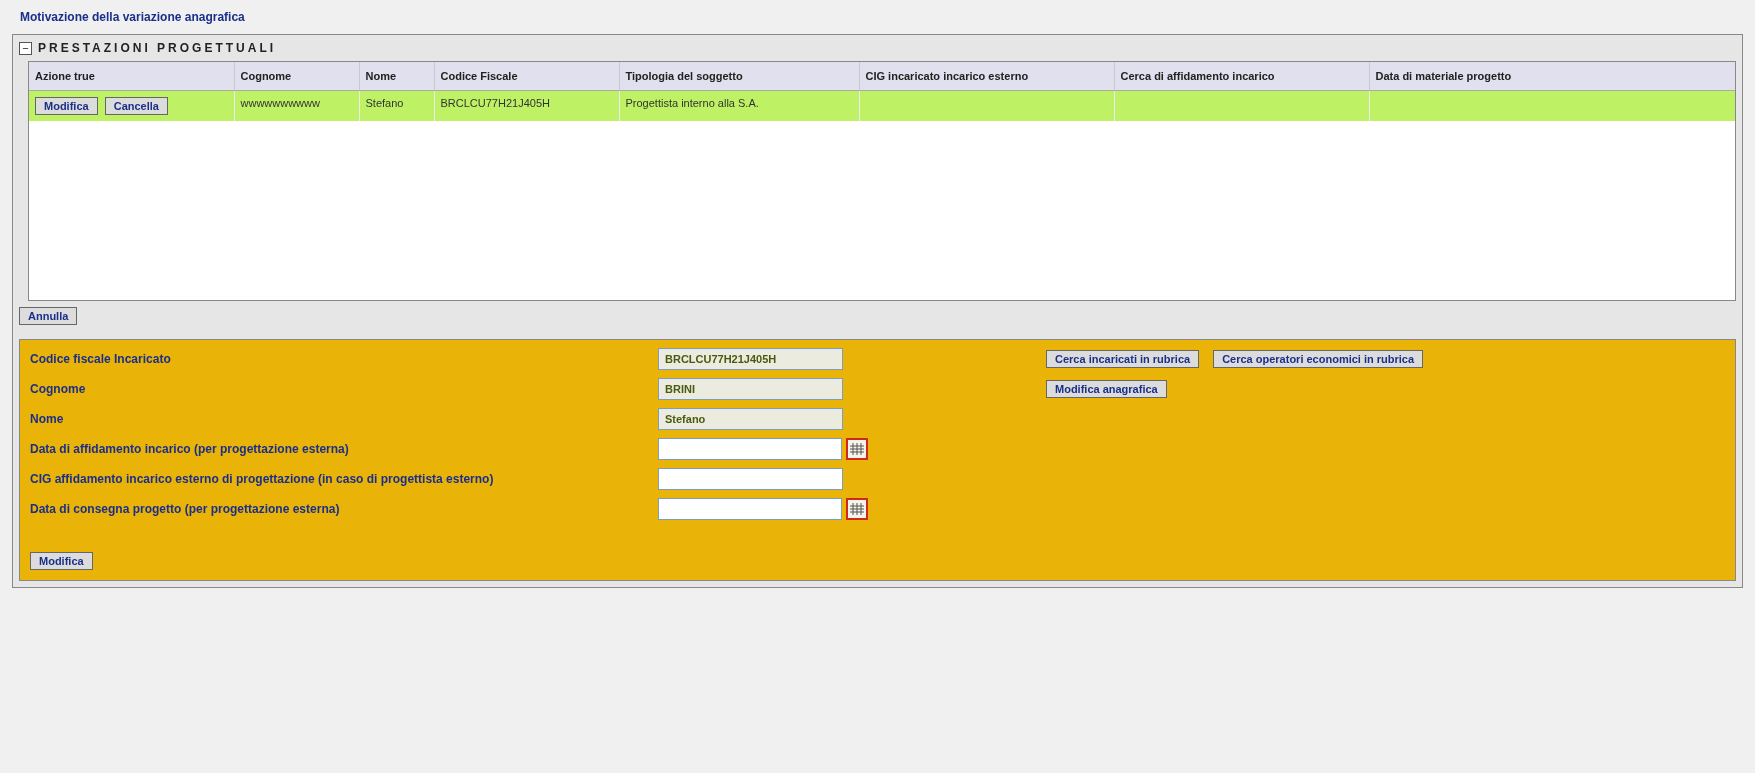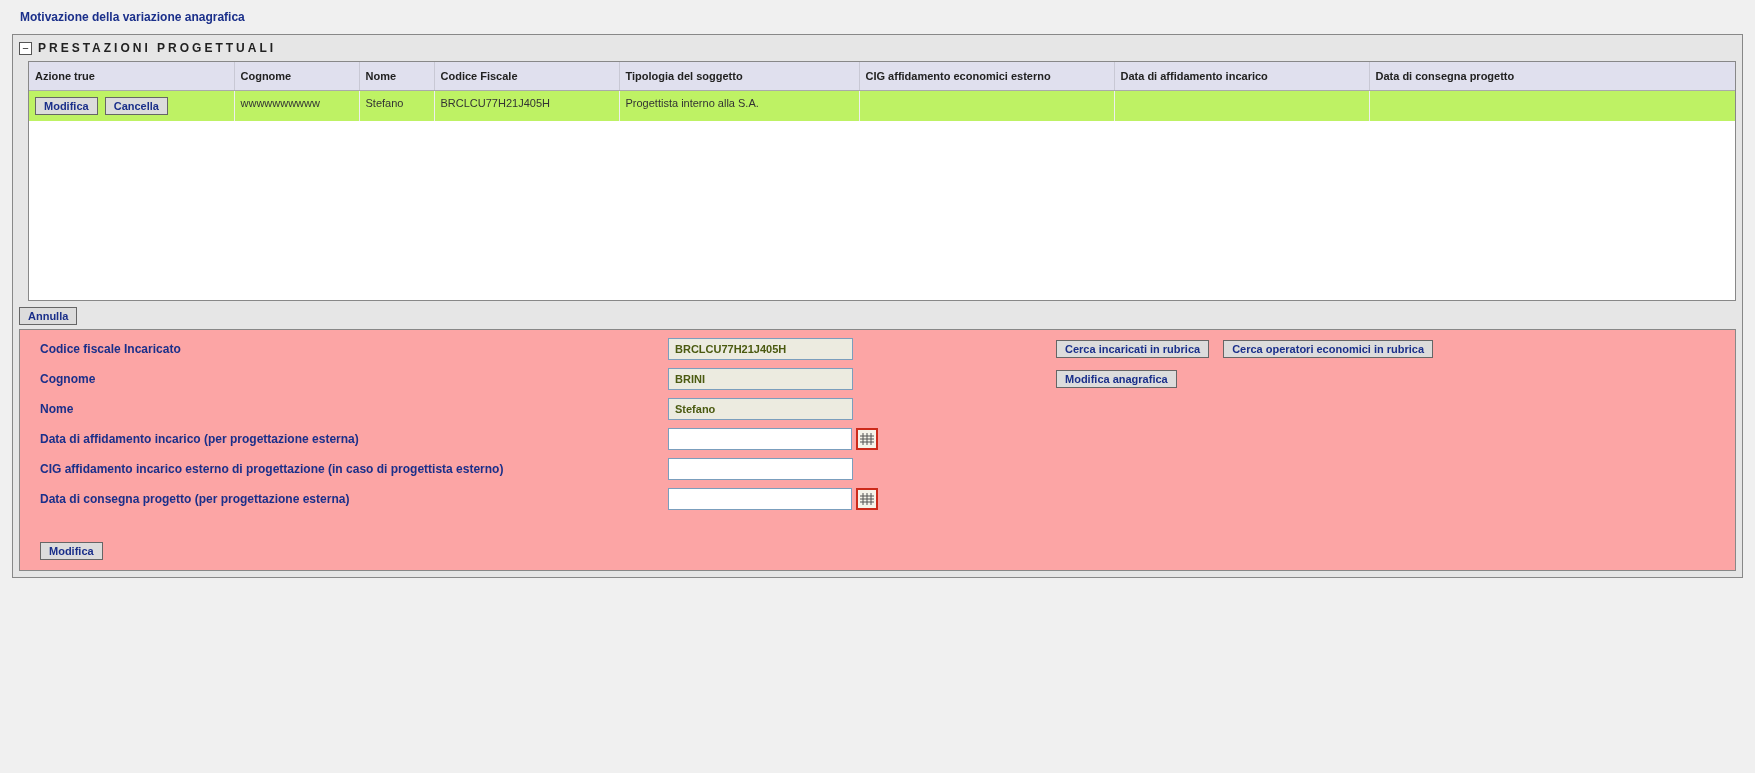--- a/index.html
+++ b/index.html
@@ -125,24 +125,24 @@
     background: #dcdcdc;
     border: 1px solid #666;
     padding: 2px 8px;
     cursor: pointer;
     margin-right: 4px;
   }
   .annulla-row {
     padding: 0 6px 4px 6px;
   }
   .detail-panel {
-    background: #fca5a5;
+    background: #eab308;
     border: 1px solid #888;
-    margin: 0 6px 6px 6px;
-    padding: 8px 10px 10px 20px;
+    margin: 10px 6px 6px 6px;
+    padding: 8px 10px 10px 10px;
   }
   .form-row {
     display: flex;
     align-items: center;
     margin-bottom: 8px;
     gap: 8px;
   }
   .form-label {
     width: 620px;
     font-weight: bold;
@@ -227,23 +227,23 @@
           <col style="width:255px">
           <col>
         </colgroup>
         <thead>
           <tr>
             <th>Azione true</th>
             <th>Cognome</th>
             <th>Nome</th>
             <th>Codice Fiscale</th>
             <th>Tipologia del soggetto</th>
-            <th>CIG affidamento economici esterno</th>
-            <th>Data di affidamento incarico</th>
-            <th>Data di consegna progetto</th>
+            <th>CIG incaricato incarico esterno</th>
+            <th>Cerca di affidamento incarico</th>
+            <th>Data di materiale progetto</th>
           </tr>
         </thead>
         <tbody>
           <tr>
             <td>
               <button class="btn">Modifica</button>
               <button class="btn">Cancella</button>
             </td>
             <td>wwwwwwwwww</td>
             <td>Stefano</td>

